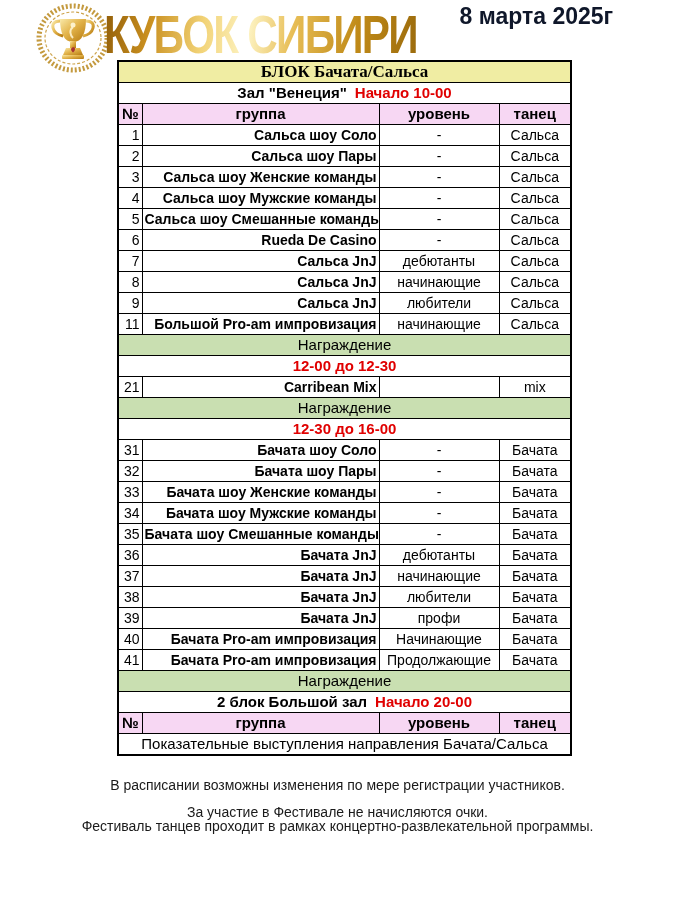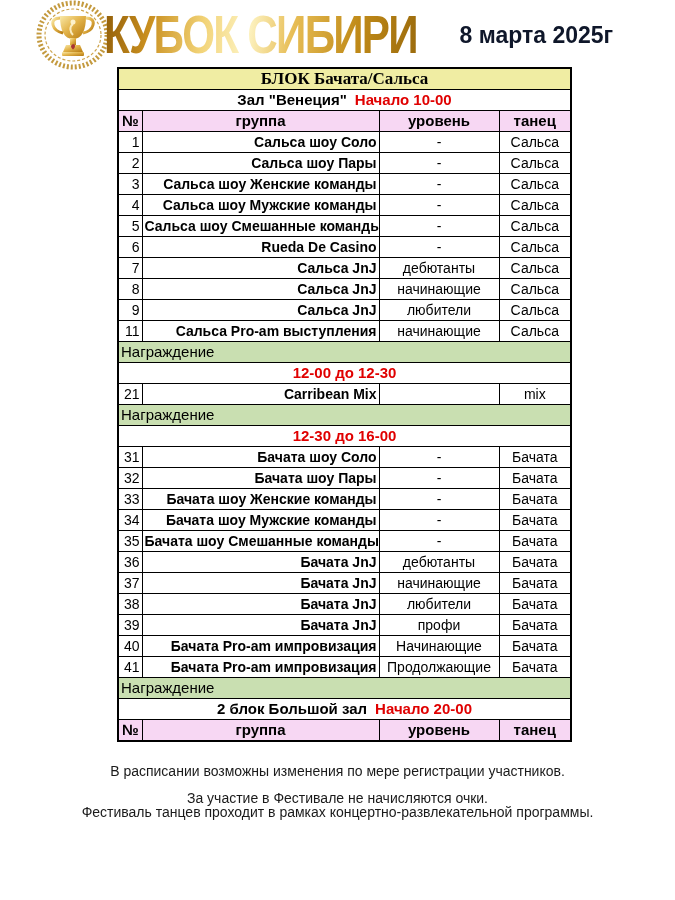--- a/index.html
+++ b/index.html
@@ -3,22 +3,22 @@
 <meta charset="utf-8">
 <style>
   html,body{margin:0;padding:0;}
   body{
     width:675px;height:900px;background:#ffffff;
     font-family:"Liberation Sans",sans-serif;color:#000;
     overflow:hidden;
   }
   
   .page-header{
-    display:flex;align-items:center;
-    padding:3px 62px 0 36px;height:67px;box-sizing:border-box;
+    display:flex;align-items:flex-start;
+    padding:3px 62px 0 36px;height:60px;box-sizing:border-box;
   }
   .logo{flex:0 0 auto;width:74px;height:70px;}
   .event-title{
     margin:0 0 0 -6px;flex:0 0 auto;
     font-size:48px;font-weight:bold;letter-spacing:-2px;line-height:64px;
     transform:scale(0.88,1.1);transform-origin:left center;white-space:nowrap;
     background:linear-gradient(100deg,#8f5c08 0%,#c98f1f 15%,#f2d377 32%,#fdf3c2 46%,#e7bd55 60%,#c08a18 80%,#9a6a0c 100%);
     -webkit-background-clip:text;background-clip:text;
     color:transparent;-webkit-text-fill-color:transparent;
   }
@@ -37,21 +37,21 @@
     background:#f0eda3;text-align:center;font-weight:bold;
     font-family:"Liberation Serif",serif;font-size:17px;height:20px;
   }
   td.venue{background:#fff;text-align:center;font-weight:bold;font-size:15px;height:24px;}
   td.venue .venue-start{color:#e00000;margin-left:8px;}
   td.colheader{background:#f7d7f3;font-weight:bold;text-align:center;font-size:15px;height:19px;}
   td.num{text-align:right;padding-right:3px;}
   td.group{font-weight:bold;text-align:right;padding-left:4px;}
   td.level{text-align:center;}
   td.dance{text-align:center;}
-  td.award{background:#c9dfb1;text-align:left;font-size:15px;height:20px;}
+  td.award{background:#c9dfb1;text-align:center;font-size:15px;height:20px;}
   td.time{background:#fff;color:#e00000;font-weight:bold;text-align:center;font-size:15px;height:21px;}
   td.show{background:#fff;text-align:center;font-size:15px;height:39px;font-weight:normal;}
   
   .page-footer{margin-top:22px;text-align:center;font-size:14px;color:#1a1a1a;}
   .page-footer p{margin:0;line-height:14px;}
   .page-footer .note-1{margin-bottom:13px;}
 </style>
 </head>
 <body>
 
@@ -152,21 +152,21 @@
           <td class="dance">Сальса</td>
         </tr>
         <tr>
           <td class="num">9</td>
           <td class="group">Сальса JnJ</td>
           <td class="level">любители</td>
           <td class="dance">Сальса</td>
         </tr>
         <tr>
           <td class="num">11</td>
-          <td class="group">Сальса Pro-am выступления</td>
+          <td class="group">Большой Pro-am импровизация</td>
           <td class="level">начинающие</td>
           <td class="dance">Сальса</td>
         </tr>
         <tr>
           <td class="award" colspan="4">Награждение</td>
         </tr>
         <tr>
           <td class="time" colspan="4">12-00 до 12-30</td>
         </tr>
         <tr>
@@ -251,20 +251,23 @@
           <td class="award" colspan="4">Награждение</td>
         </tr>
         <tr>
           <td class="venue" colspan="4"><span class="venue-name">2 блок   Большой зал</span><span class="venue-start">Начало 20-00</span></td>
         </tr>
         <tr>
           <td class="colheader">№</td>
           <td class="colheader">группа</td>
           <td class="colheader">уровень</td>
           <td class="colheader">танец</td>
+        </tr>
+        <tr>
+          <td class="show" colspan="4">Показательные выступления направления Бачата/Сальса</td>
         </tr>
       </tbody>
   </table>
 </div>
 
 <footer class="page-footer">
   <p class="note-1">В расписании возможны изменения по мере регистрации участников.</p>
   <p>За участие в Фестивале не начисляются очки.</p>
   <p>Фестиваль танцев проходит в рамках концертно-развлекательной программы.</p>
 </footer>

